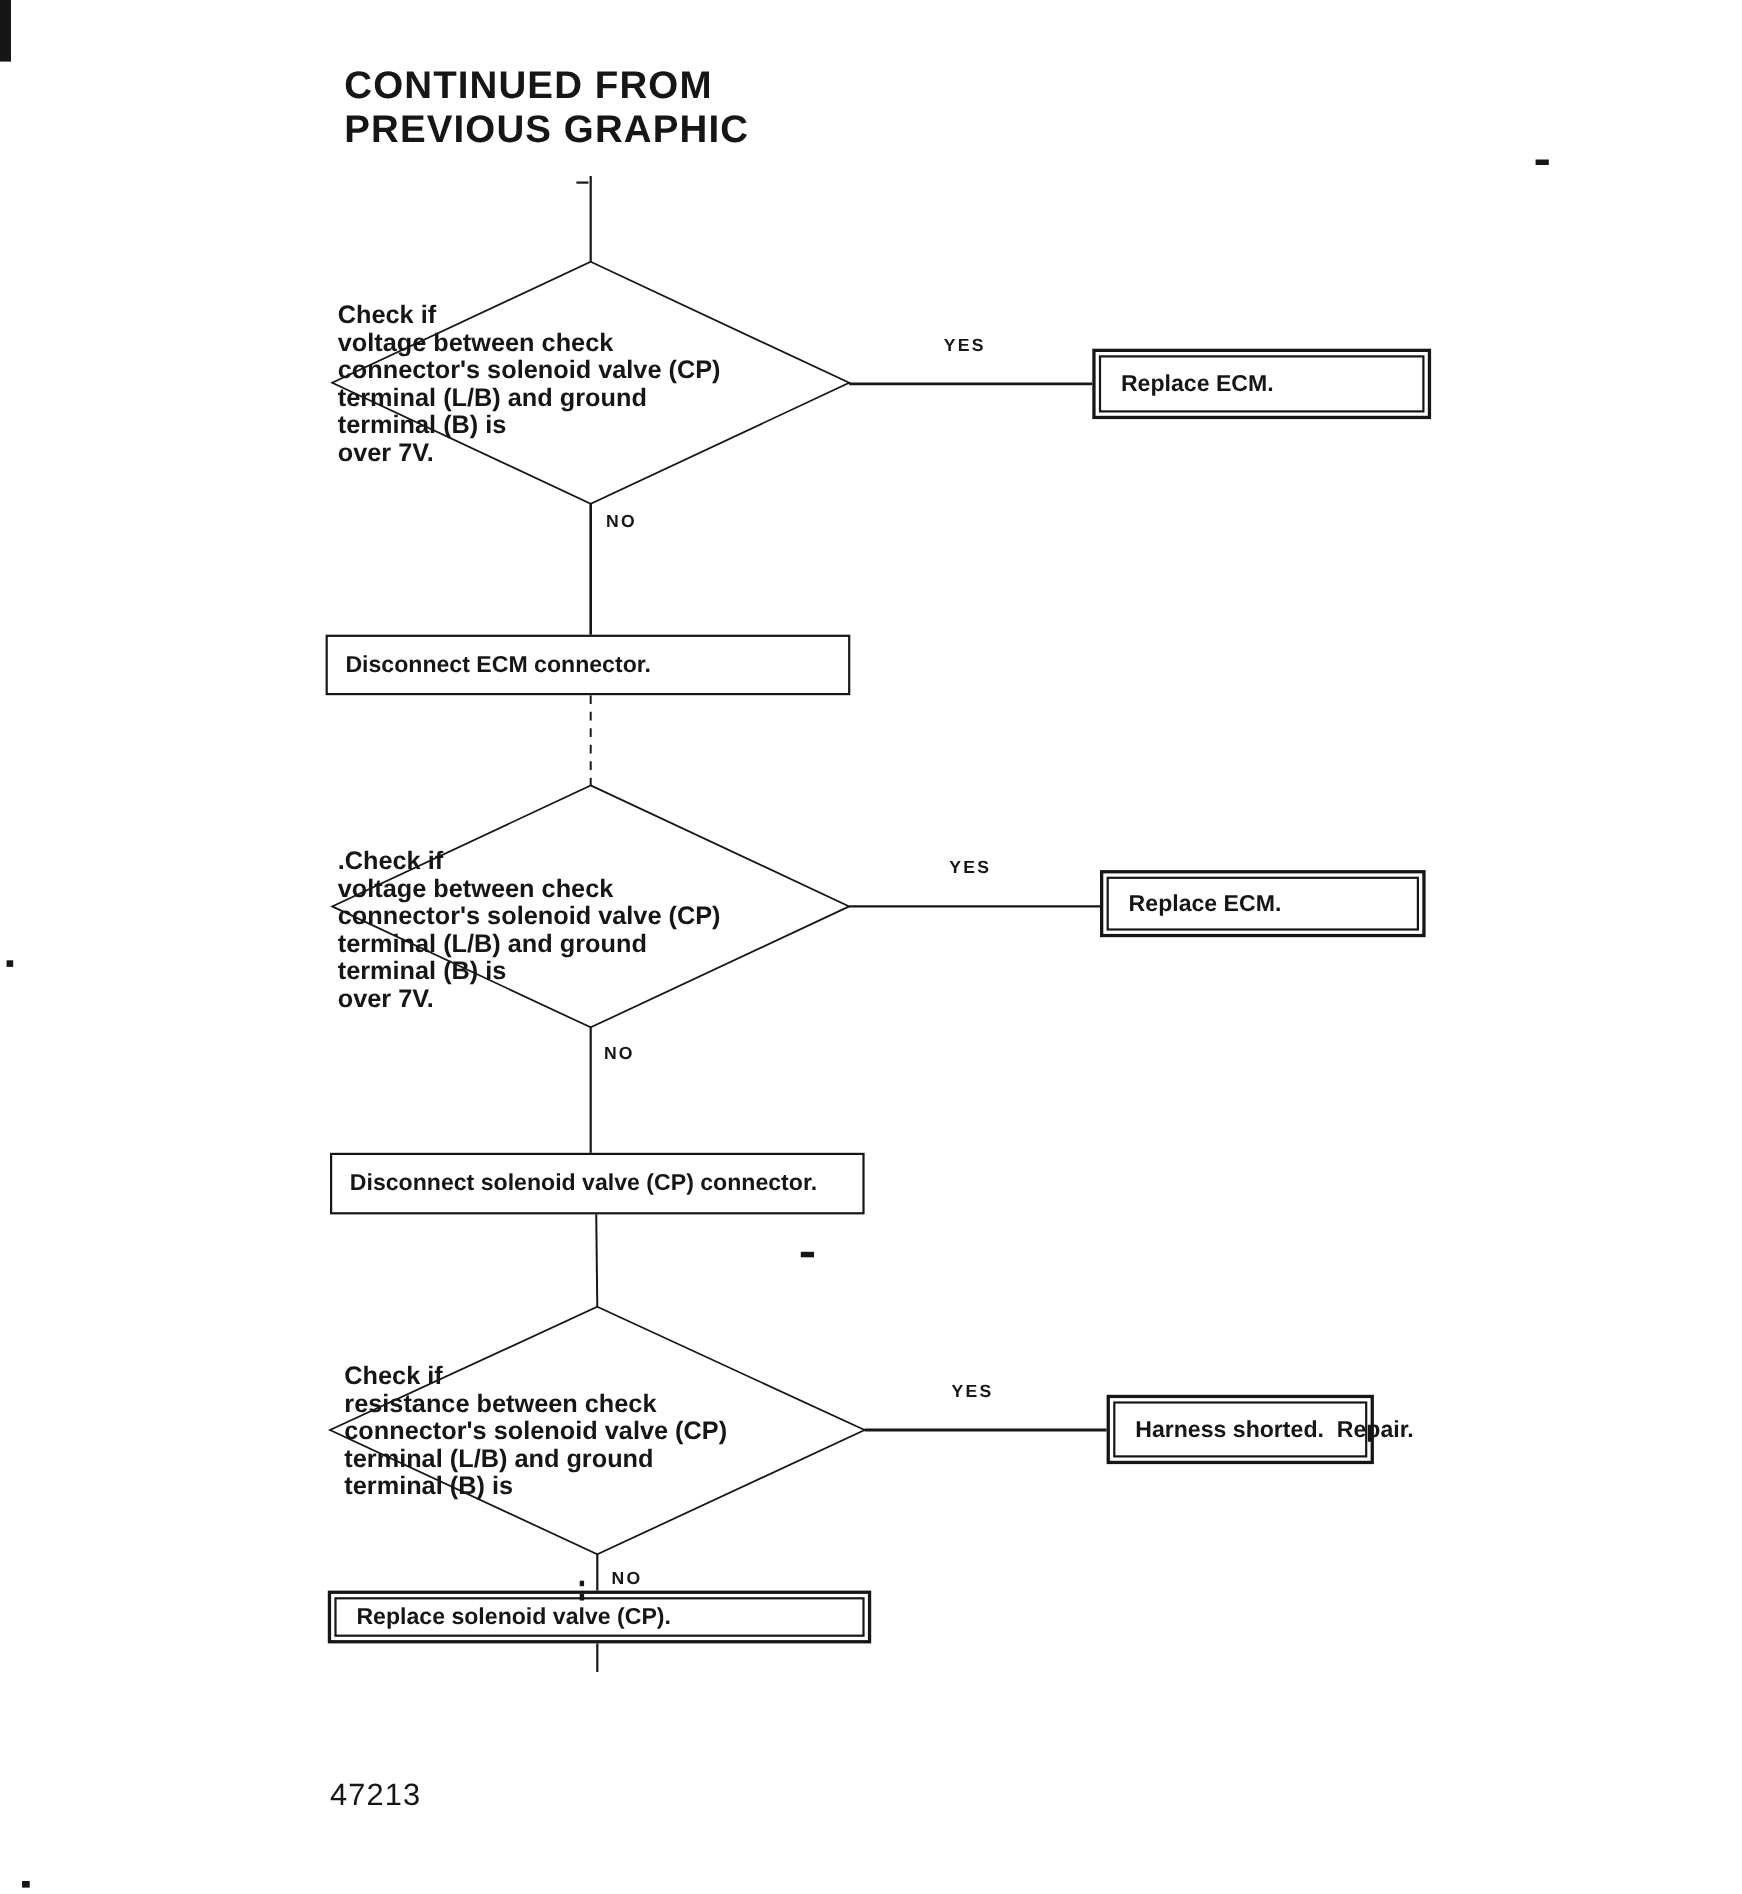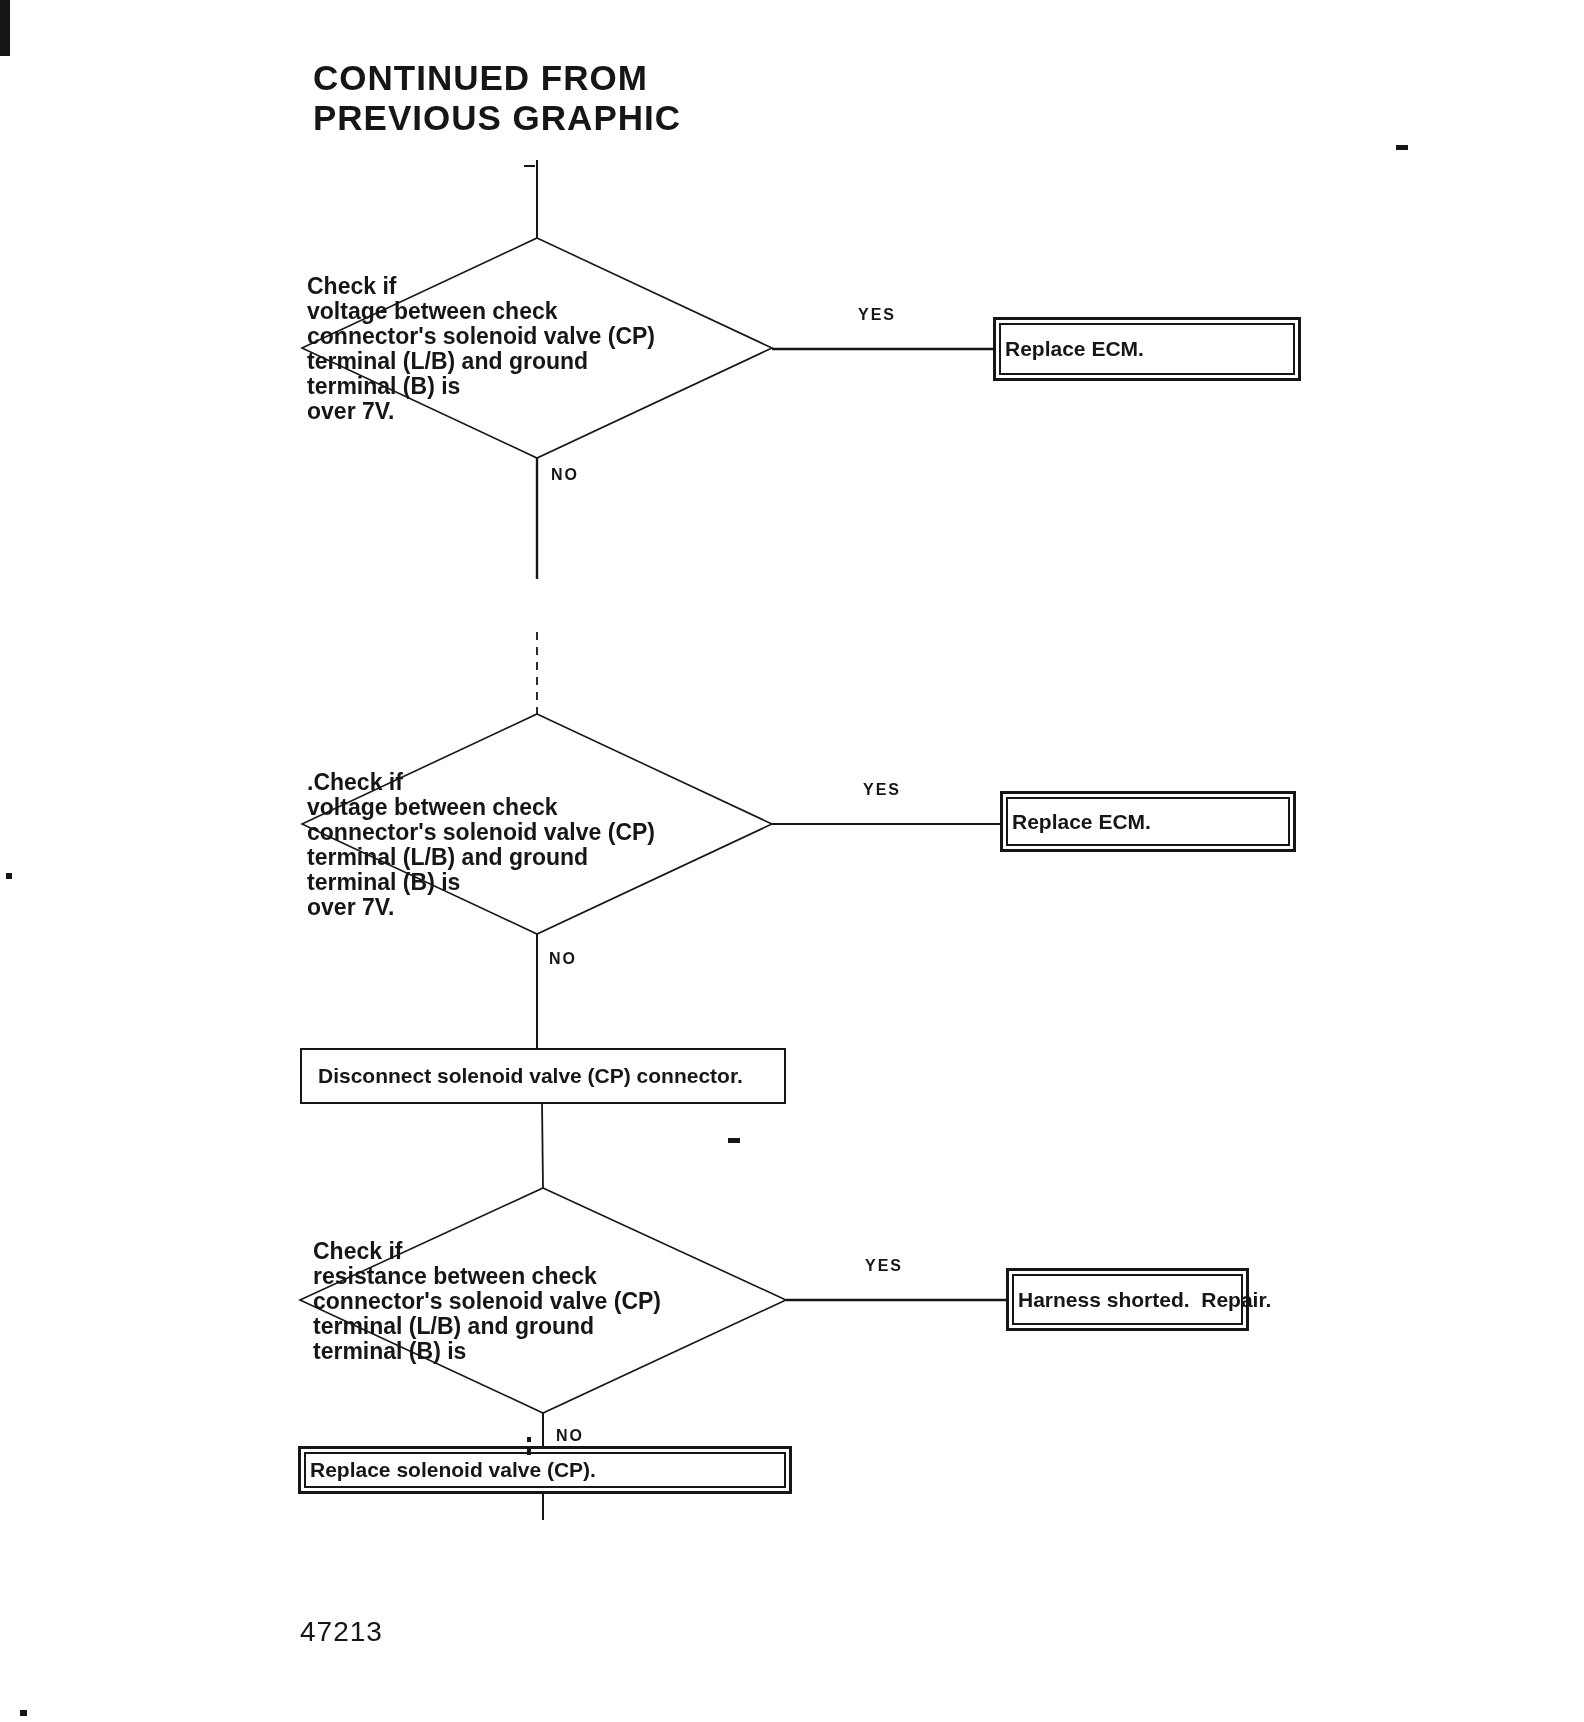--- a/index.html
+++ b/index.html
@@ -63,21 +63,21 @@
     background: #ffffff;
     box-sizing: border-box;
     padding: 3px;
   }
   .dbox-inner {
     border: 2px solid #161616;
     box-sizing: border-box;
     height: 100%;
     display: flex;
     align-items: center;
-    padding-left: 4px;
+    padding-left: 18px;
     font-size: 21px;
     font-weight: bold;
     white-space: nowrap;
   }
 
   .fig-number {
     position: absolute;
     left: 300px;
     top: 1616px;
     font-size: 28px;
@@ -153,20 +153,23 @@
   <div class="dbox" style="left:1000px; top:791px; width:296px; height:61px;">
     <div class="dbox-inner">Replace ECM.</div>
   </div>
   <div class="dbox" style="left:1006px; top:1268px; width:243px; height:63px;">
     <div class="dbox-inner">Harness shorted.&nbsp; Repair.</div>
   </div>
   <div class="dbox" style="left:298px; top:1446px; width:494px; height:48px;">
     <div class="dbox-inner">Replace solenoid valve (CP).</div>
   </div>
 
+  <div class="pbox" style="left:296px; top:577px; width:477px; height:55px;">
+    <span>Disconnect ECM connector.</span>
+  </div>
   <div class="pbox" style="left:300px; top:1048px; width:486px; height:56px;">
     <span>Disconnect solenoid valve (CP) connector.</span>
   </div>
 
   <div class="fig-number">47213</div>
 
   <div class="speck" style="left:0; top:0; width:10px; height:56px;"></div>
   <div class="speck" style="left:1396px; top:145px; width:12px; height:5px;"></div>
   <div class="speck" style="left:6px; top:873px; width:6px; height:6px;"></div>
   <div class="speck" style="left:728px; top:1138px; width:12px; height:5px;"></div>

